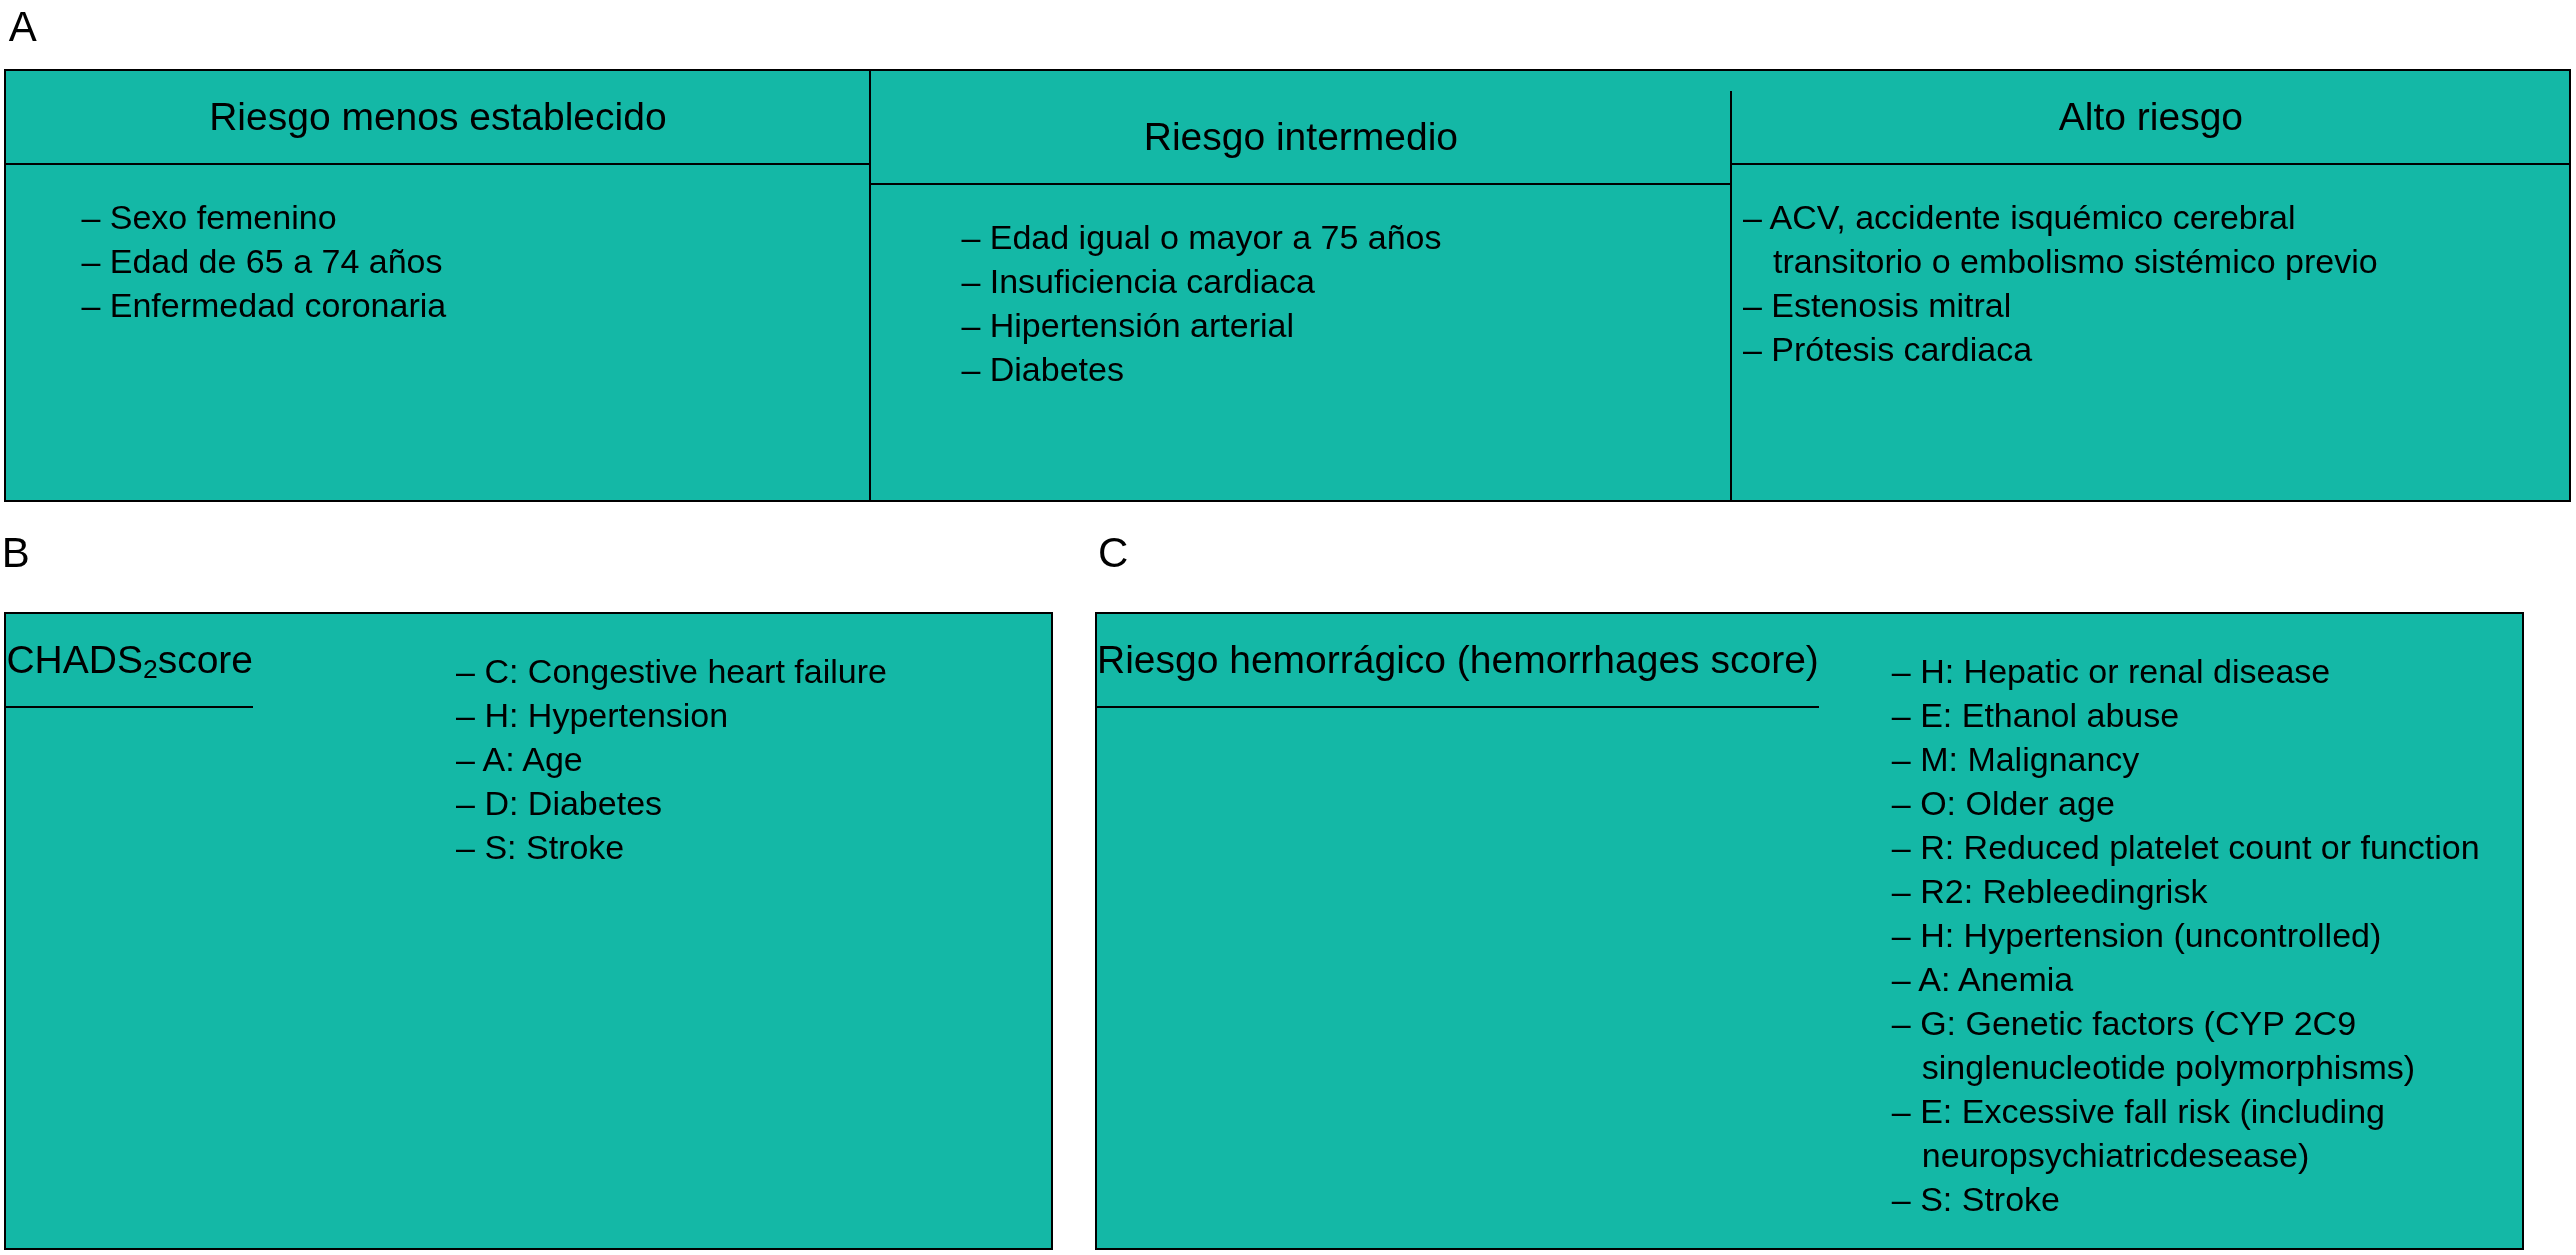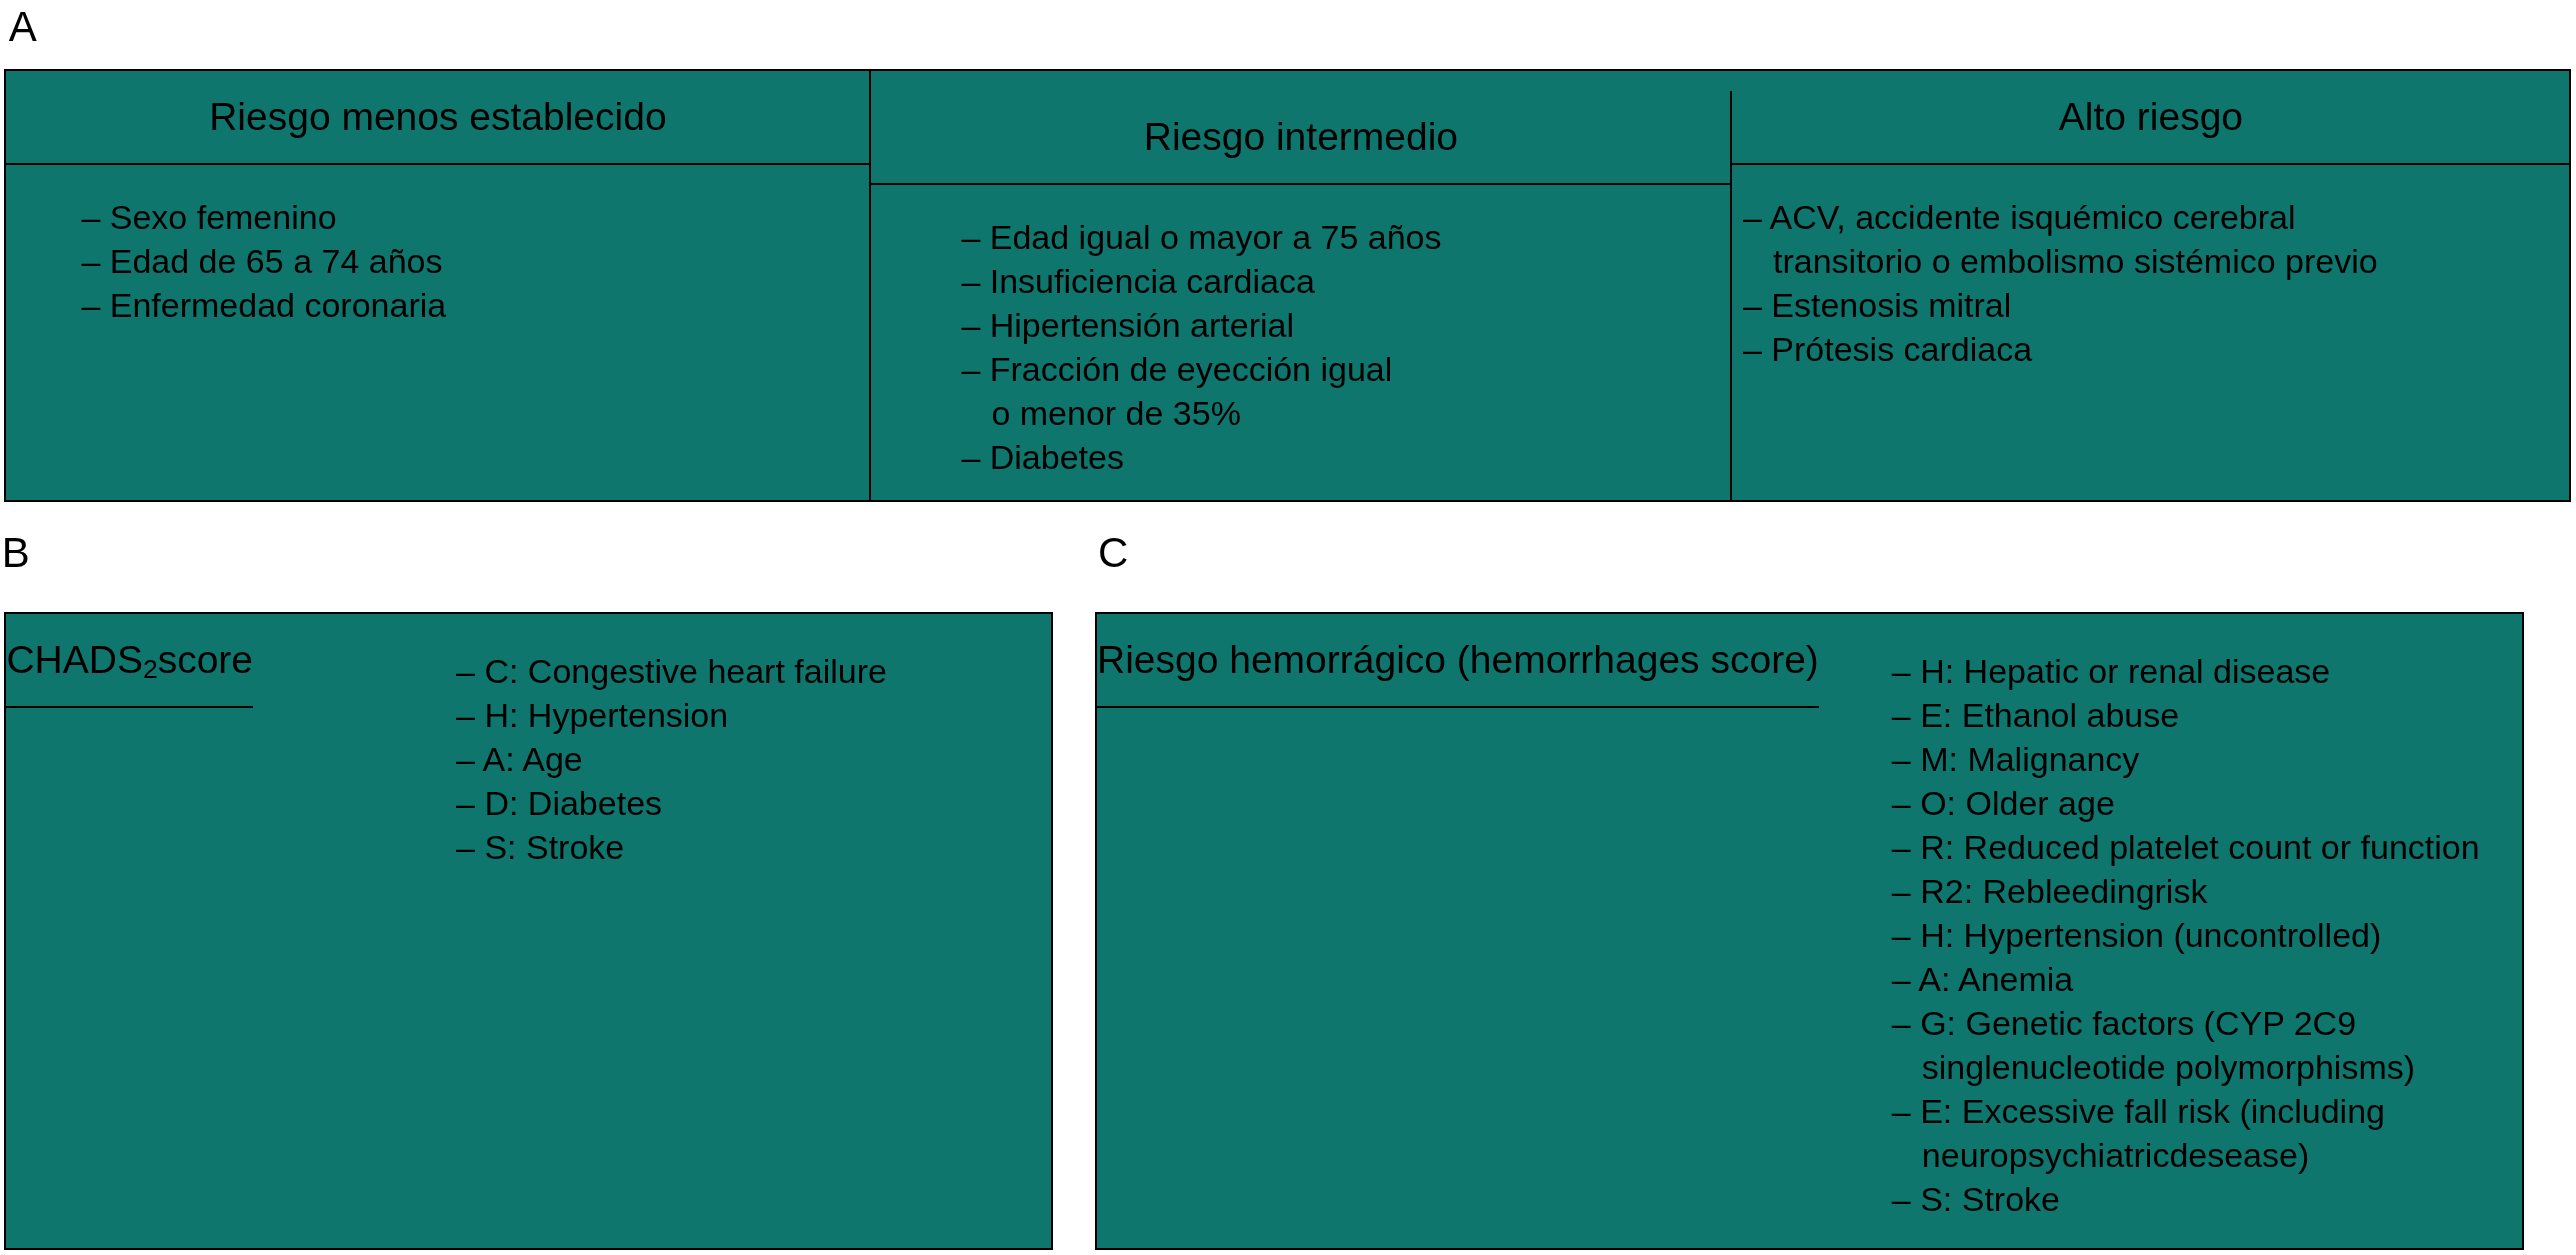--- a/index.html
+++ b/index.html
@@ -21,21 +21,21 @@
     line-height: 49px;
     color: #000000;
   }
   #label-a { left: 8.8px; top: 1.8px; }
   #label-b { left: 1.8px;  top: 528px; }
   #label-c { left: 1098px; top: 528px; }
 
   .riskTable {
     position: absolute;
     border: 2.6px solid #000000;
-    background: #0f766e;
+    background: #14b8a6;
     box-sizing: border-box;
     display: flex;
     flex-direction: row;
   }
   #table-a { left: 4.4px; top: 69px; width: 2567px; height: 433px; }
   #table-b { left: 4.4px; top: 612px; width: 1049px; height: 638px; }
   #table-c { left: 1095px; top: 612px; width: 1429px; height: 638px; flex-direction: row; }
 
   .col {
     display: flex;
@@ -101,22 +101,20 @@
           </div>
       </div>
     </div>
     <div class="col col-divider" id="col-a2">
       <div class="hdr">Riesgo intermedio</div>
       <div class="cellBody">
         <div class="list" id="list-a2">
             <div class="item">– Edad igual o mayor a 75 años</div>
             <div class="item">– Insuficiencia cardiaca</div>
             <div class="item">– Hipertensión arterial</div>
-            <div class="item">– Fracción de eyección igual
-o menor de 35%</div>
             <div class="item">– Diabetes</div>
           </div>
       </div>
     </div>
     <div class="col" id="col-a3">
       <div class="hdr">Alto riesgo</div>
       <div class="cellBody">
         <div class="list" id="list-a3">
             <div class="item">– ACV, accidente isquémico cerebral
 transitorio o embolismo sistémico previo</div>

